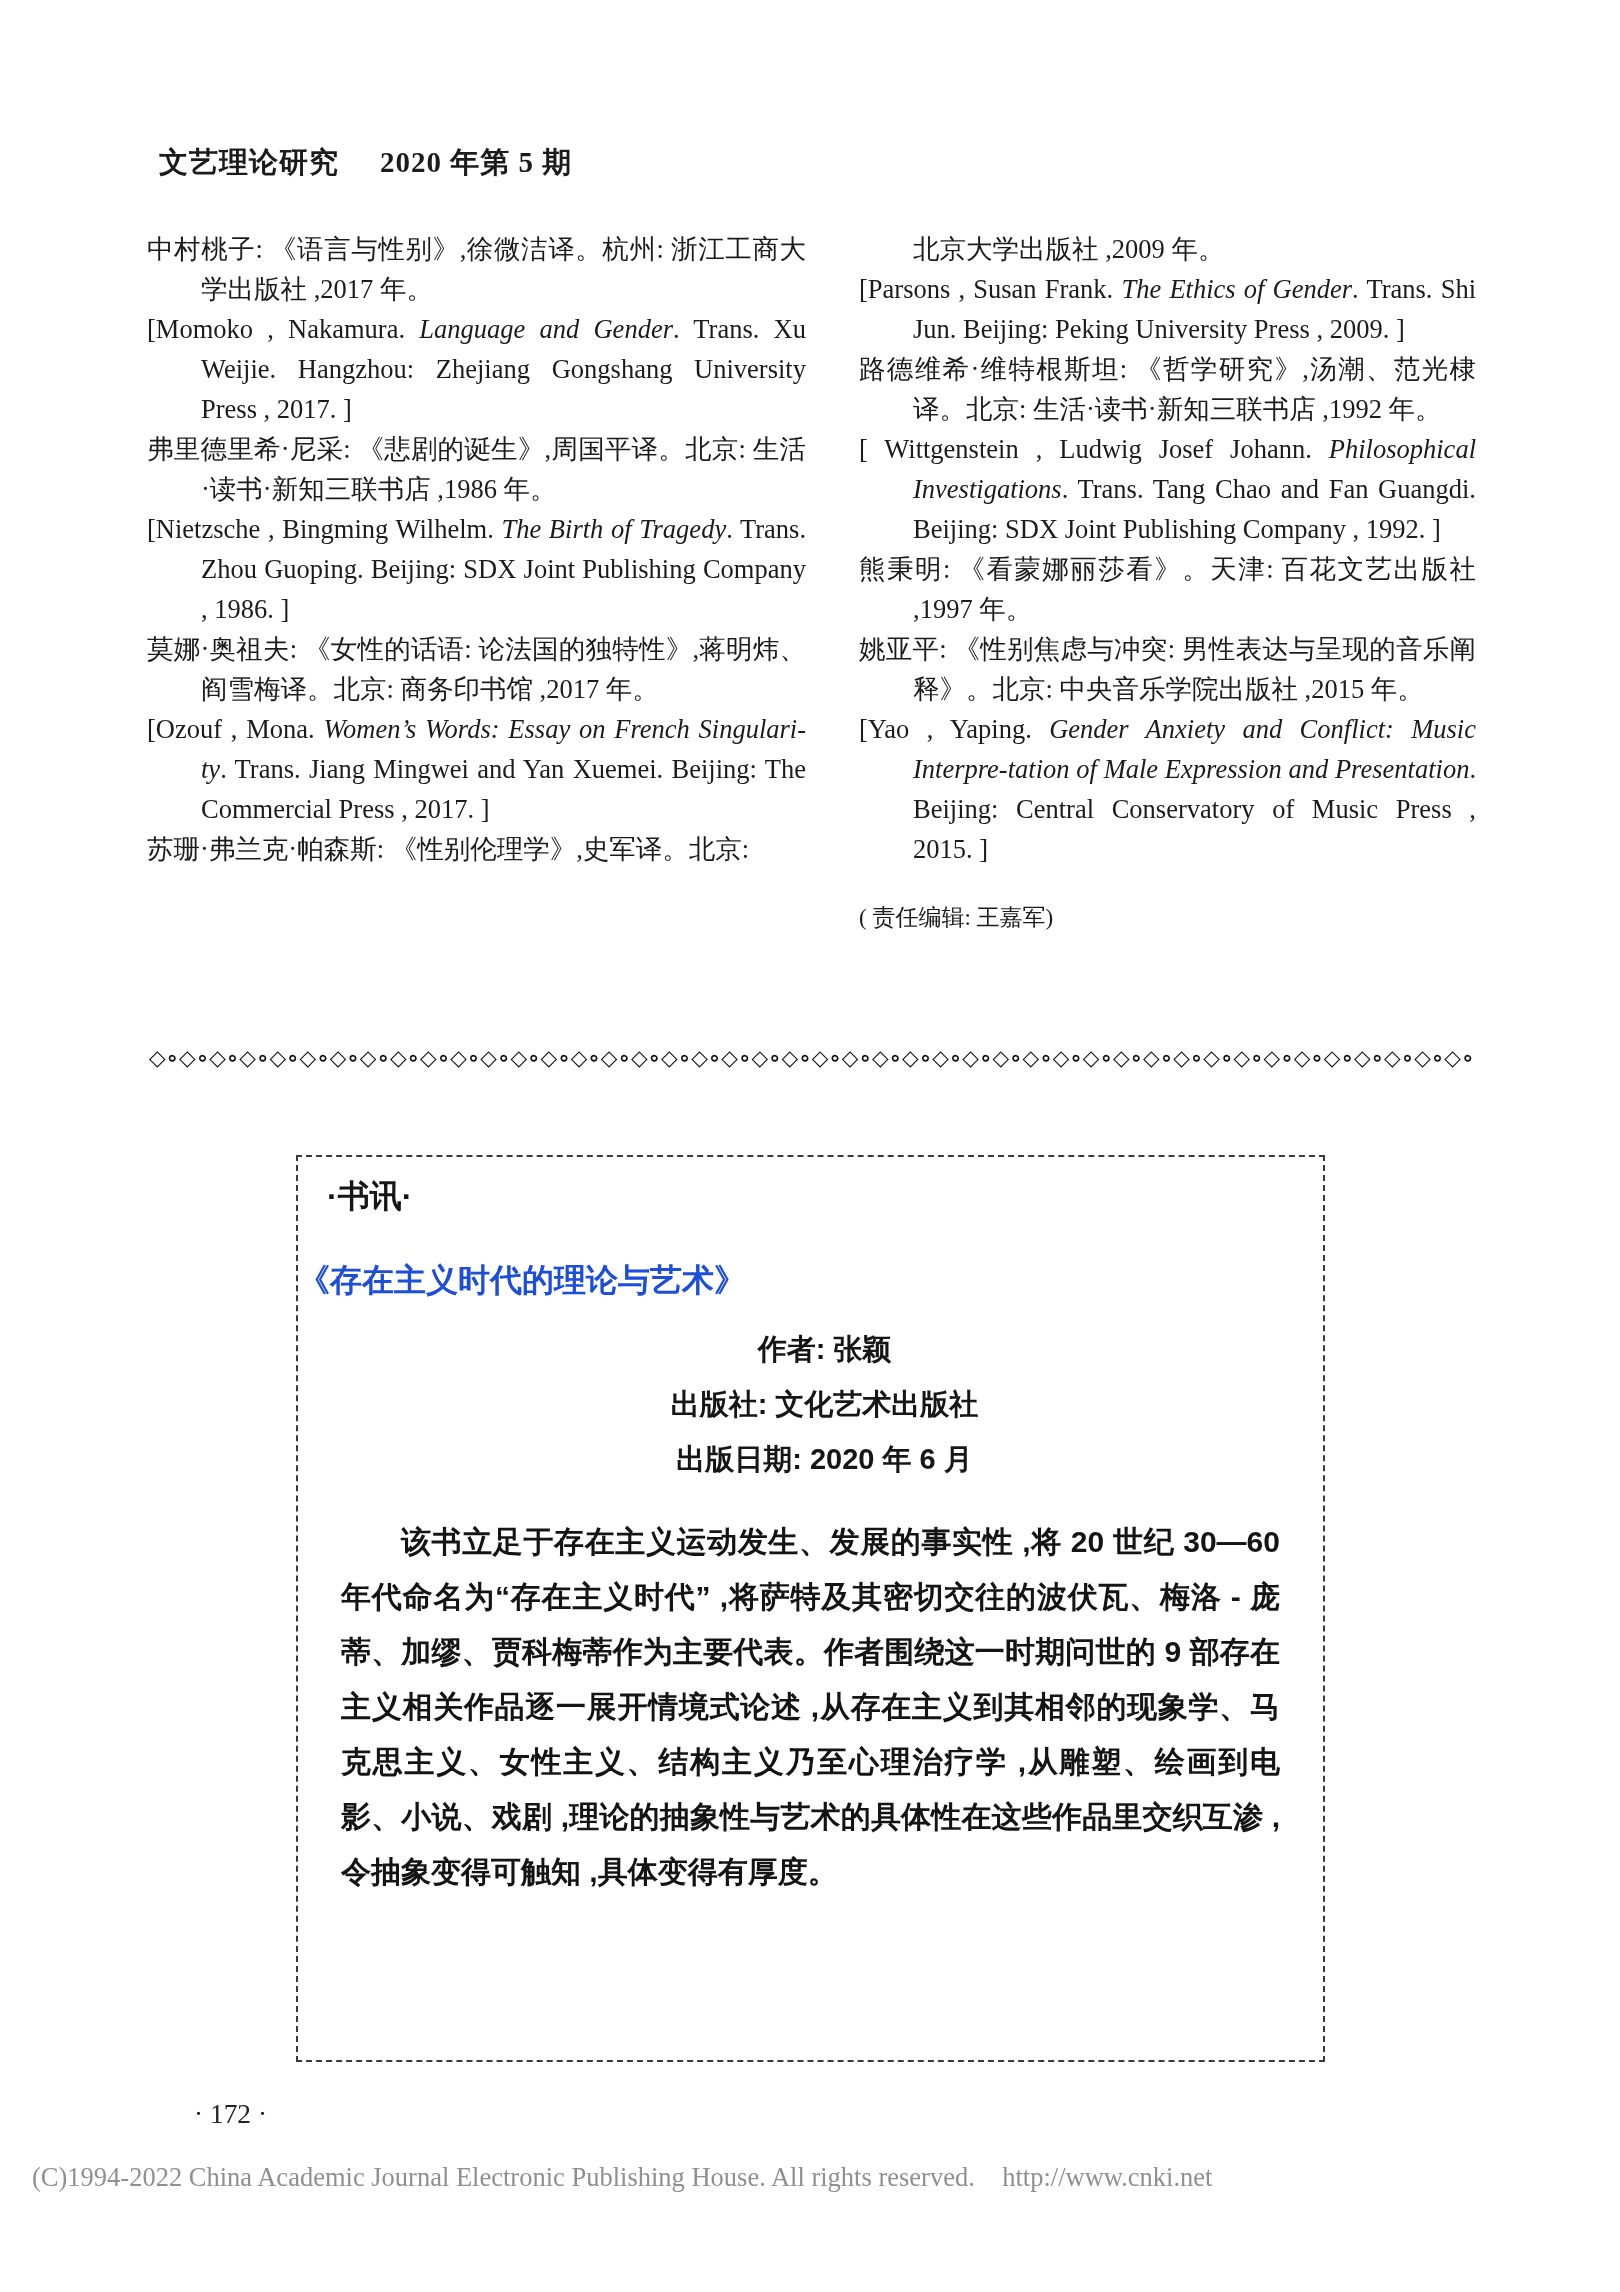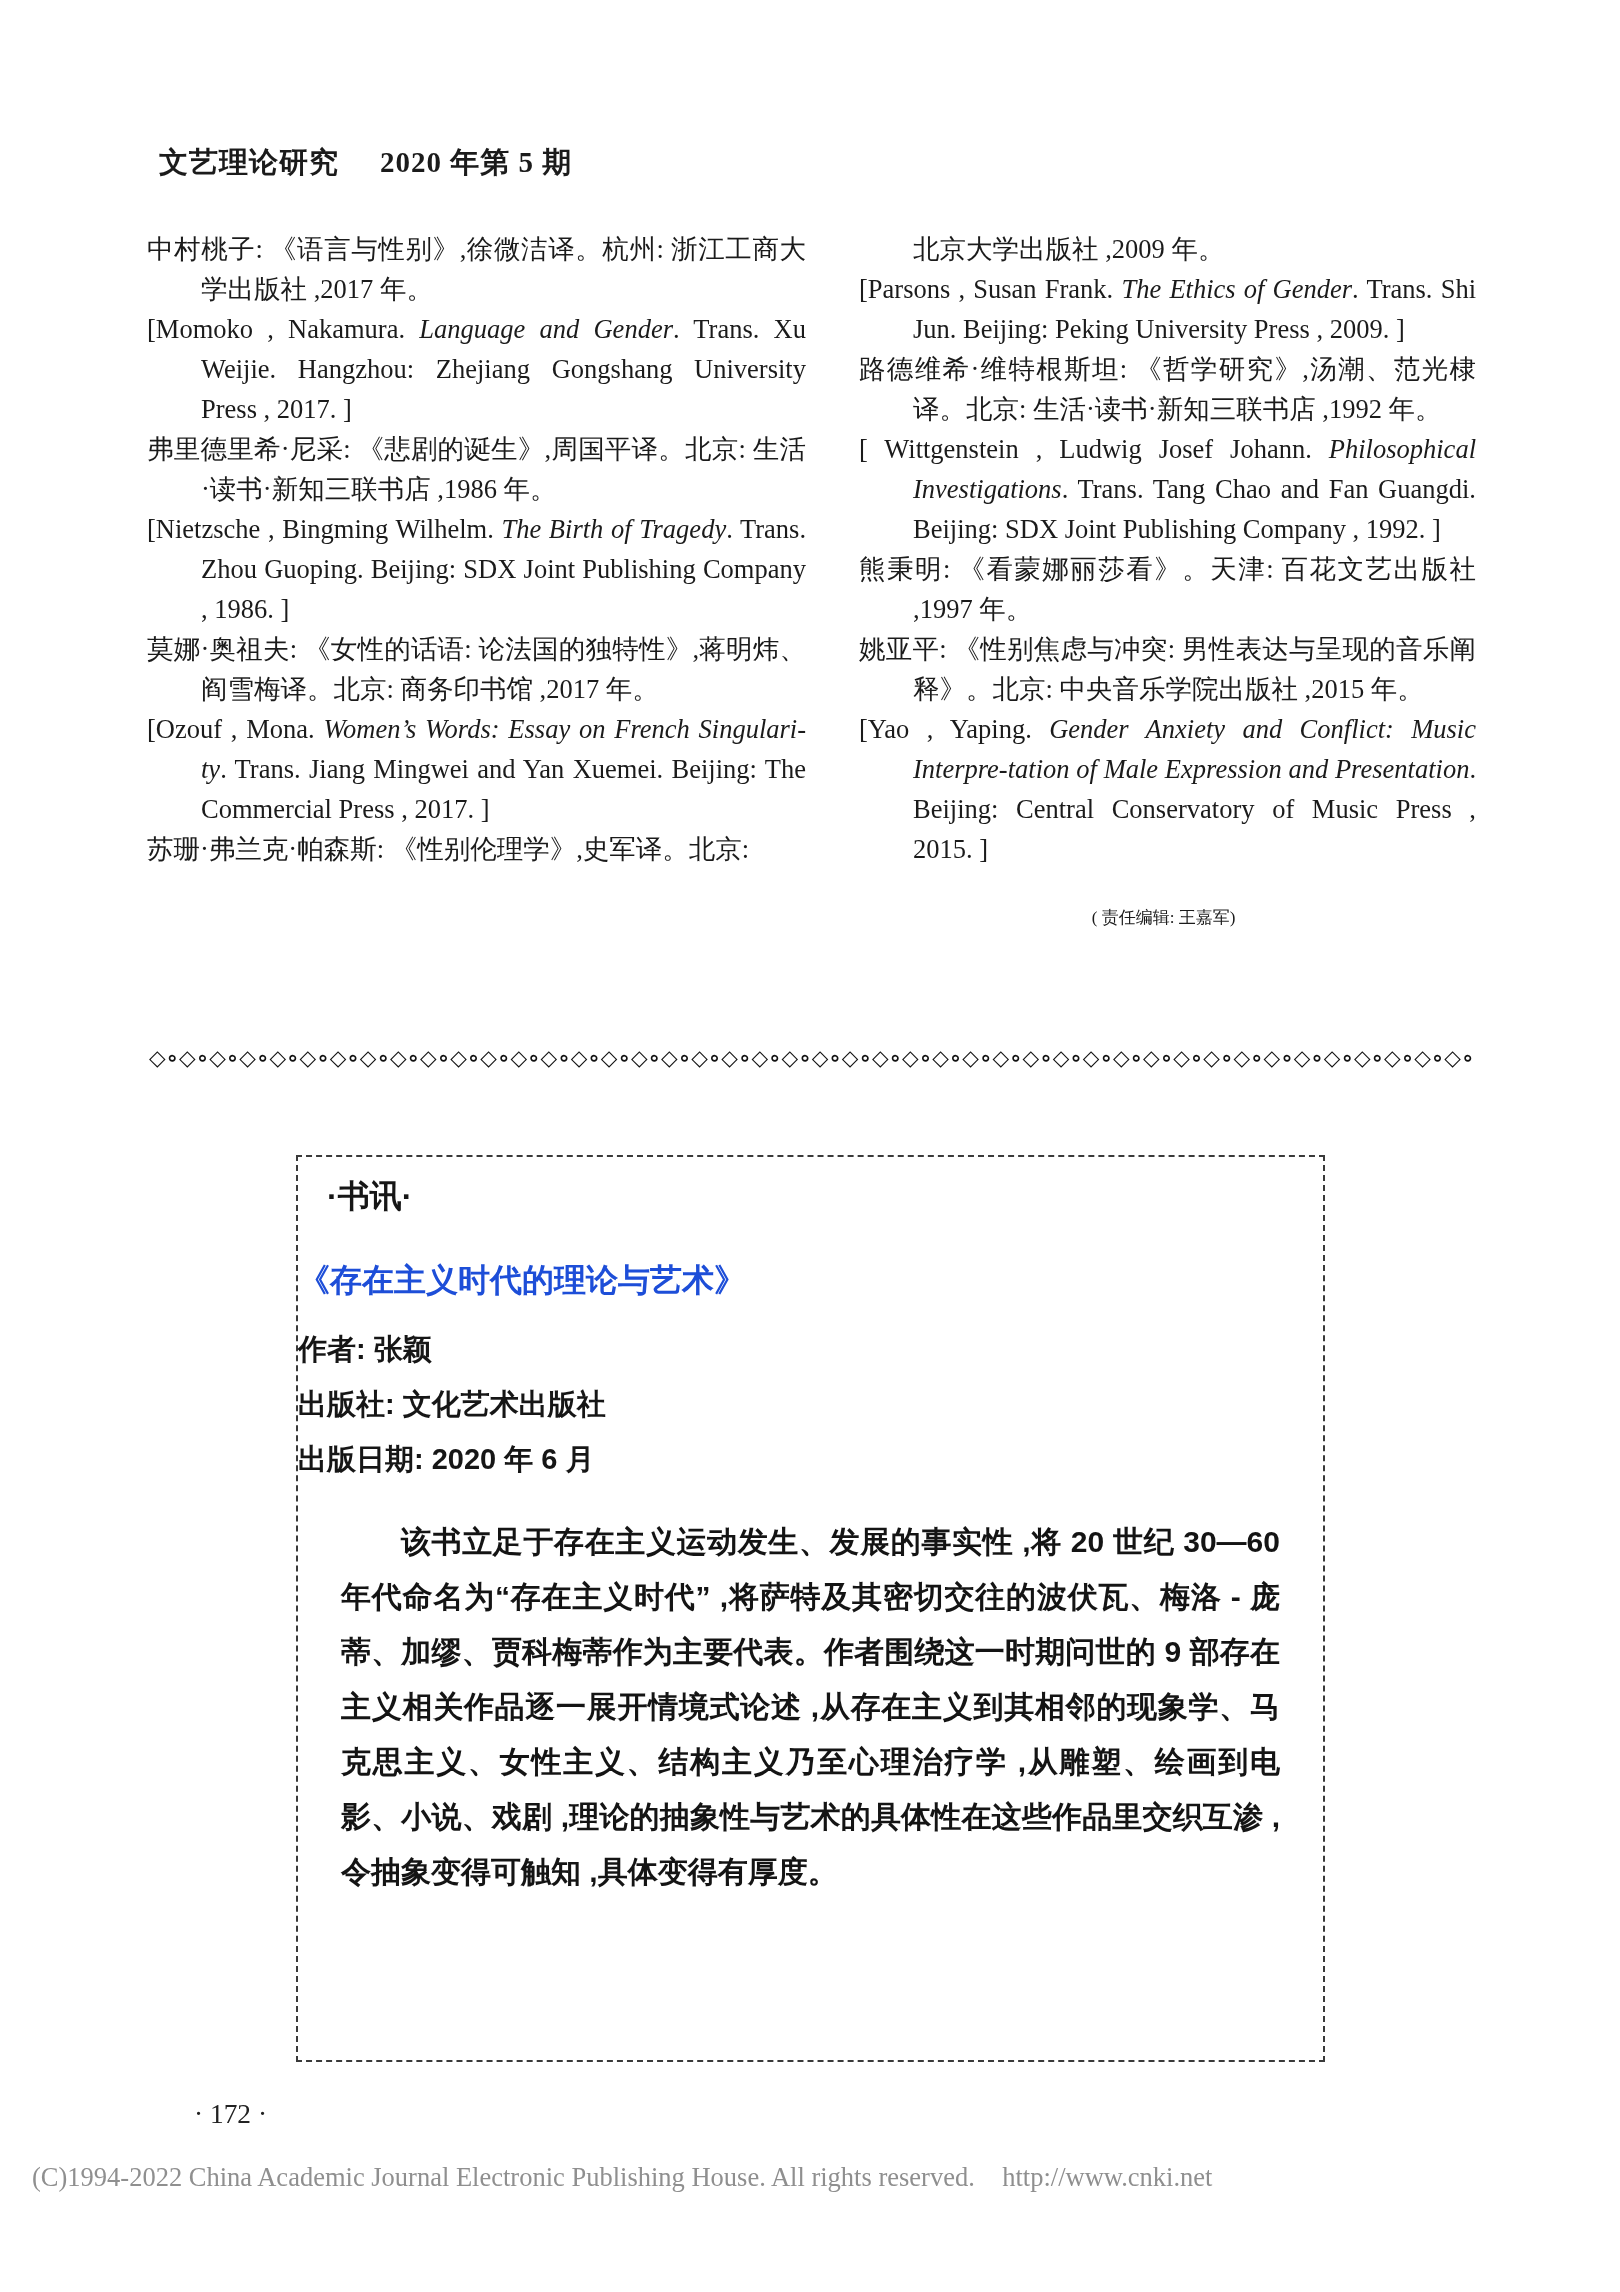--- a/index.html
+++ b/index.html
@@ -24,22 +24,22 @@
   .refcol.left{left:147px;width:659px;}
   .refcol.right{left:859px;width:617px;}
   .ref{
     margin:0;padding-left:54px;text-indent:-54px;
     font-size:26.5px;line-height:40px;text-align:justify;
     font-family:"Liberation Serif","DejaVu Serif",serif;
   }
   .ref.cont{text-indent:0;}
   .ref i{font-style:italic;}
   .editor-note{
-    margin:29px 7.8px 0 0;text-align:center;
-    font-size:17px;line-height:40px;
+    margin:29px 7.8px 0 0;text-align:left;
+    font-size:23px;line-height:40px;
   }
   
   .divider{
     position:absolute;left:149px;top:1045px;width:1325px;height:33px;
     overflow:hidden;white-space:nowrap;
     font-size:21.6px;font-weight:700;letter-spacing:0px;color:#111;
     font-family:"DejaVu Sans",sans-serif;
   }
   
   .book-box{
@@ -48,21 +48,21 @@
     font-family:"Liberation Sans","DejaVu Sans",sans-serif;
   }
   .book-label{
     position:absolute;left:29px;top:17.6px;
     font-size:32px;font-weight:600;color:#161616;
   }
   .book-title{
     position:absolute;left:0;top:102px;width:100%;
     text-align:left;font-size:32px;font-weight:700;color:#1d4ed8;
   }
-  .book-meta{position:absolute;left:0;top:165px;width:100%;text-align:left;}
+  .book-meta{position:absolute;left:14px;top:165px;width:100%;text-align:center;}
   .meta-line{font-size:29px;line-height:55px;font-weight:600;color:#161616;}
   .book-body{
     position:absolute;left:31px;top:345px;width:963px;
   }
   .body-para{
     margin:12px;font-size:30px;line-height:55px;
     text-align:justify;text-indent:2em;font-weight:600;color:#141414;
   }
   
   .page-number{

